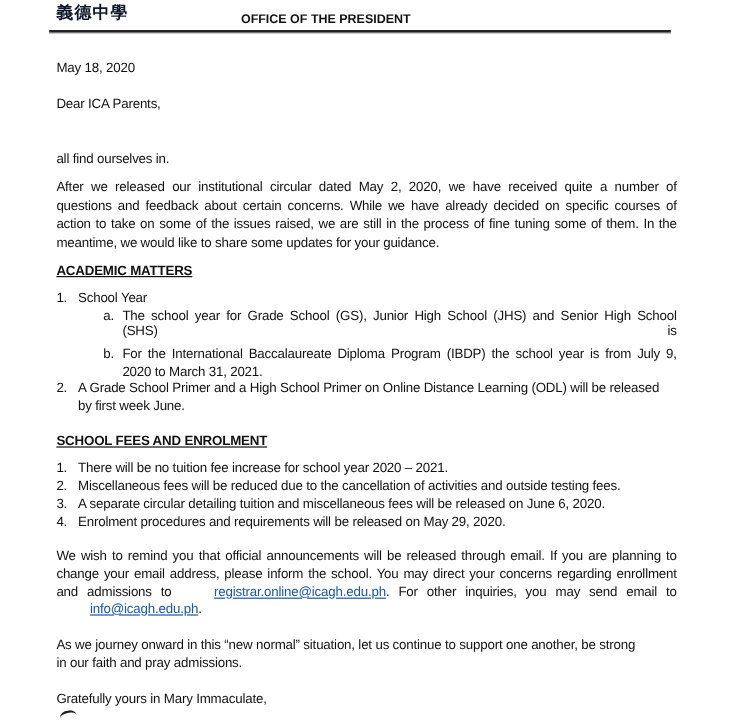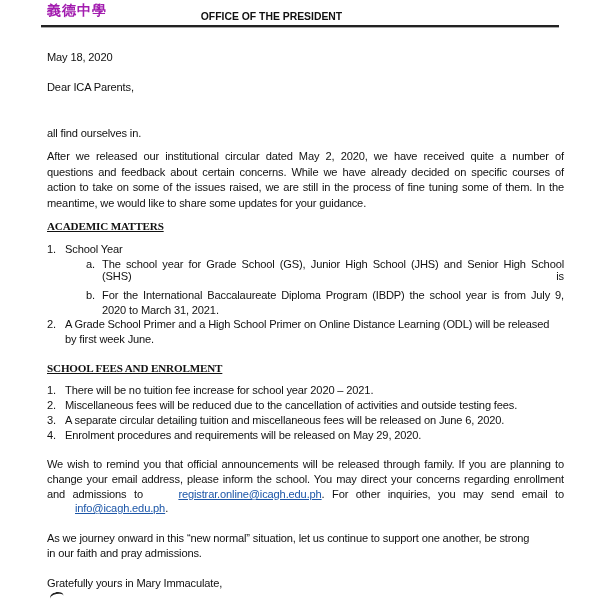--- a/index.html
+++ b/index.html
@@ -7,34 +7,34 @@
       width: 612px; height: 600px; overflow: hidden; position: relative;
       font-family: "Liberation Sans", "DejaVu Sans", sans-serif;
       color: #111111;
       font-size: 11.1px;
       letter-spacing: -0.15px;
     }
     .page { position: absolute; left: 0; top: 0; width: 612px; height: 600px; }
     .logo {
       position: absolute; left: 47px; top: 2px;
       font-family: "DejaVu Serif", serif; font-size: 14px; font-weight: bold;
-      color: #a21caf; letter-spacing: 1px;
+      color: #0f172a; letter-spacing: 1px;
     }
     .office {
       position: absolute; left: 0; width: 537px; top: 11px; text-align: center;
       font-weight: bold; font-size: 10.4px; letter-spacing: 0;
       padding-left: 6px; box-sizing: border-box;
     }
     .rule {
       position: absolute; left: 41px; width: 518px; top: 25px; height: 2px;
       background: #222; box-shadow: 0 1px 0 #aaa;
     }
     .line { position: absolute; left: 47px; white-space: nowrap; }
     .just { width: 517px; text-align: justify; text-align-last: justify; white-space: normal; }
-    .h { font-weight: bold; text-decoration: underline; font-family: Liberation Serif, serif; }
+    .h { font-weight: bold; text-decoration: underline; }
     a.link { color: #1c56a8; text-decoration: underline; padding-left: 28px; }
     .sig {
       position: absolute; left: 50px; top: 592px; width: 14px; height: 8px;
       border-top: 2px solid #222; border-radius: 50% 50% 0 0; transform: rotate(-12deg);
     }
   </style>
 </head>
 <body>
 
 <div class="page">
@@ -86,21 +86,21 @@
   </div>
   <div class="line" style="top:414px">
     <span>3.</span>
     <span style="position:absolute;left:18px">A separate circular detailing tuition and miscellaneous fees will be released on June 6, 2020.</span>
   </div>
   <div class="line" style="top:429px">
     <span>4.</span>
     <span style="position:absolute;left:18px">Enrolment procedures and requirements will be released on May 29, 2020.</span>
   </div>
 
-  <div class="line just" style="top:458px">We wish to remind you that official announcements will be released through family. If you are planning to</div>
+  <div class="line just" style="top:458px">We wish to remind you that official announcements will be released through email. If you are planning to</div>
   <div class="line just" style="top:473px">change your email address, please inform the school. You may direct your concerns regarding enrollment</div>
   <div class="line just" style="top:488px"><span>and admissions to </span><a class="link">registrar.online@icagh.edu.ph</a><span>. For other inquiries, you may send email to</span></div>
   <div class="line" style="top:502px"><a class="link">info@icagh.edu.ph</a><span>.</span></div>
 
   <div class="line" style="top:532px">As we journey onward in this “new normal” situation, let us continue to support one another, be strong</div>
   <div class="line" style="top:547px">in our faith and pray admissions.</div>
 
   <div class="line" style="top:577px">Gratefully yours in Mary Immaculate,</div>
   <div class="sig"></div>
 </div>

